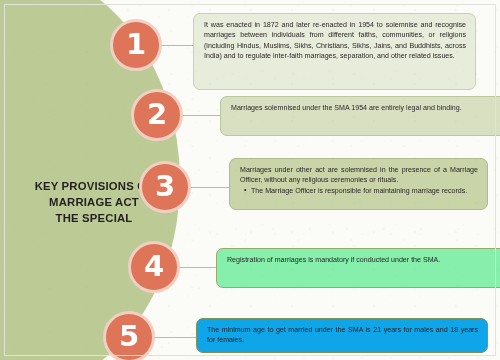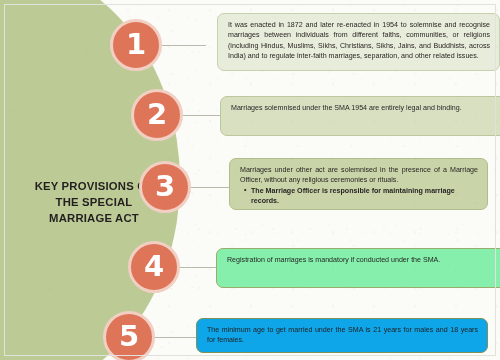--- a/index.html
+++ b/index.html
@@ -121,21 +121,20 @@
     font-size: 7.1px;
     line-height: 1.47;
     text-align: justify;
     overflow: hidden;
   }
   .card p { margin: 0; }
   .card ul {
     margin: 0;
     padding-left: 11px;
     list-style: none;
-    font-weight: bold;
   }
   .card ul li {
     position: relative;
     text-align: left;
   }
   .card ul li::before {
     content: "\2022";
     position: absolute;
     left: -7px;
     top: -0.5px;
@@ -143,22 +142,22 @@
 </style>
 </head>
 <body>
 
 <div id="infographic">
 
   <div class="blob"></div>
 
   <div class="title">
     <div>KEY PROVISIONS OF</div>
+    <div>MARRIAGE ACT</div>
     <div>THE SPECIAL</div>
-    <div>MARRIAGE ACT</div>
   </div>
 
   <div class="connector" style="left:160px; top:45px; width:46px;"></div>
   <div class="connector" style="left:180px; top:115px; width:40px;"></div>
   <div class="connector" style="left:188px; top:187px; width:42px;"></div>
   <div class="connector" style="left:177px; top:267px; width:40px;"></div>
   <div class="connector" style="left:152px; top:337px; width:45px;"></div>
 
   <div class="badge" style="left:110px; top:19px;">
     <span>1</span>
@@ -169,21 +168,21 @@
   <div class="badge" style="left:139px; top:161px;">
     <span>3</span>
   </div>
   <div class="badge" style="left:128px; top:241px;">
     <span>4</span>
   </div>
   <div class="badge" style="left:103px; top:311px;">
     <span>5</span>
   </div>
 
-  <div class="card" style="left:217px; top:13px; width:283px; height:58px; background:#e8ecda; border:1px solid #c8d0b0;">
+  <div class="card" style="left:193px; top:13px; width:283px; height:77px; background:#e8ecda; border:1px solid #c8d0b0;">
     <p>It was enacted in 1872 and later re-enacted in 1954 to solemnise and recognise marriages between individuals from different faiths, communities, or religions (including Hindus, Muslims, Sikhs, Christians, Sikhs, Jains, and Buddhists, across India) and to regulate inter-faith marriages, separation, and other related issues.</p>
   </div>
 
   <div class="card" style="left:220px; top:96px; width:300px; height:40px; background:#d9e0c2; border:1px solid #bcc79c;">
     <p>Marriages solemnised under the SMA 1954 are entirely legal and binding.</p>
   </div>
 
   <div class="card" style="left:229px; top:158px; width:259px; height:52px; background:#c9d4a8; border:1px solid #b0bd8a;">
     <p>Marriages under other act are solemnised in the presence of a Marriage Officer, without any religious ceremonies or rituals.</p>
     <ul>

